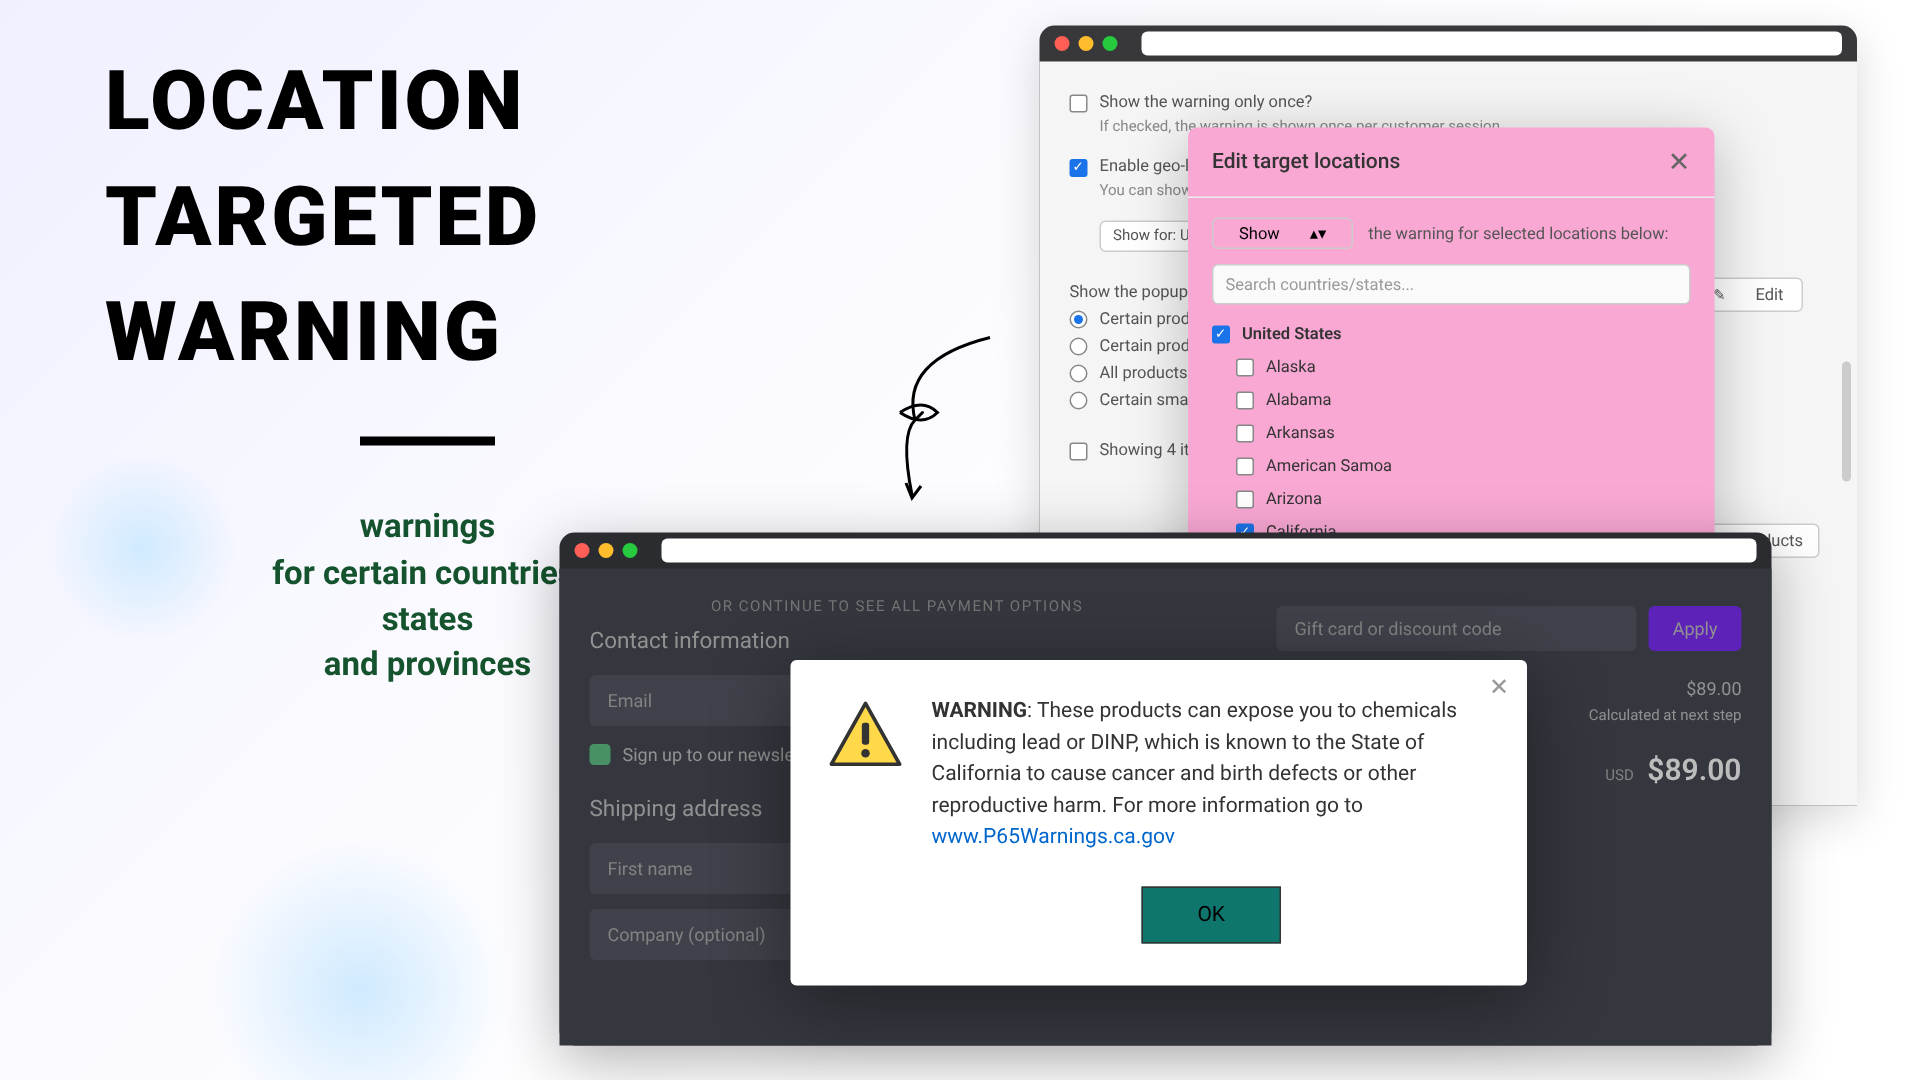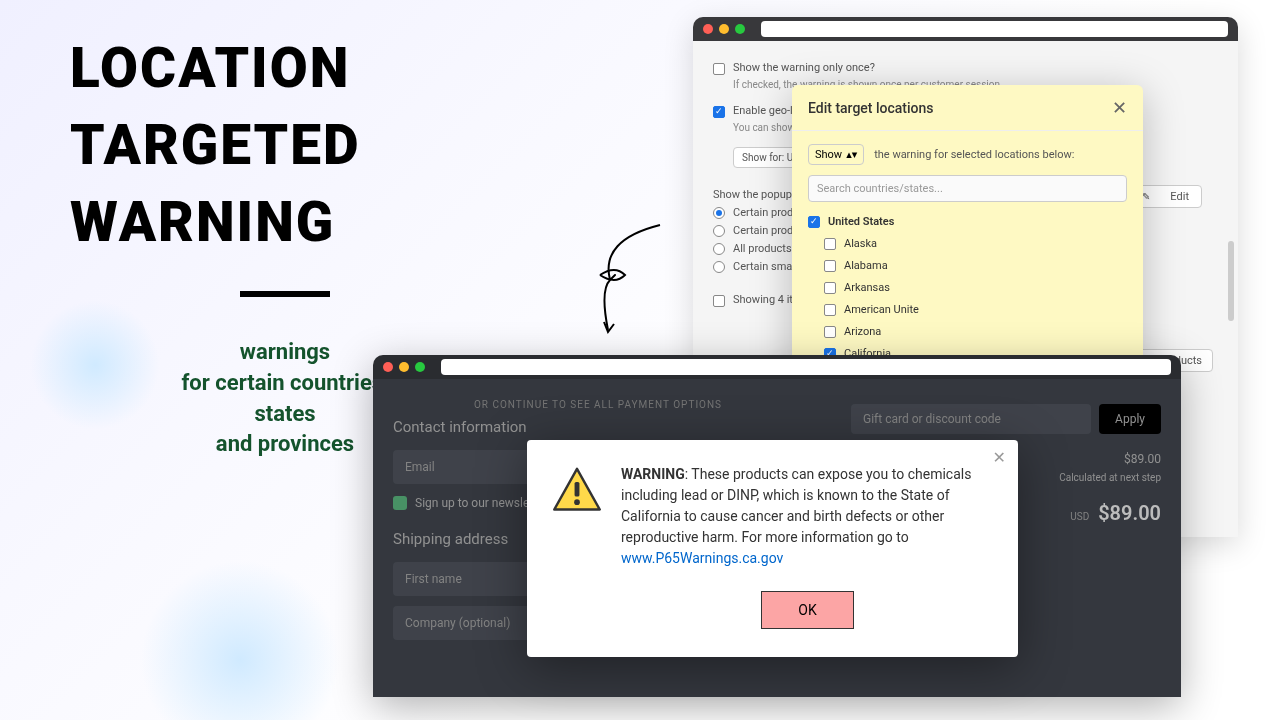--- a/index.html
+++ b/index.html
@@ -32,58 +32,58 @@
 .radio-row { display: flex; align-items: center; gap: 8px; margin: 5px 0; }
 .radio { width: 12px; height: 12px; border: 1px solid #888; border-radius: 50%; background: #fff; flex-shrink: 0; position: relative; }
 .radio.checked::after { content: ""; position: absolute; top: 2px; left: 2px; width: 6px; height: 6px; background: #1a73e8; border-radius: 50%; }
 
 .show-for-box { display: inline-flex; align-items: center; border: 1px solid #ccc; border-radius: 4px; padding: 4px 8px; background: #fff; font-size: 10px; margin-left: 20px; margin-bottom: 12px; }
 .edit-btn { position: absolute; right: 36px; top: 144px; border: 1px solid #ccc; background: #fff; border-radius: 4px; padding: 4px 12px; font-size: 11px; display: flex; align-items: center; gap: 20px; margin-left: 32px; }
 .browse-btn { position: absolute; right: 25px; top: 308px; border: 1px solid #ccc; background: #fff; border-radius: 4px; padding: 4px 10px; font-size: 11px; }
 .scrollbar-stub { position: absolute; right: 4px; top: 200px; width: 6px; height: 80px; background: #ccc; border-radius: 3px; }
 
 
-.modal1 { position: absolute; left: 792px; top: 85px; width: 351px; background: #fef9c3; border-radius: 6px; box-shadow: 0 8px 40px rgba(0,0,0,0.25); z-index: 5; }
+.modal1 { position: absolute; left: 792px; top: 85px; width: 351px; background: #f9a8d4; border-radius: 6px; box-shadow: 0 8px 40px rgba(0,0,0,0.25); z-index: 5; }
 .modal1-head { display: flex; justify-content: space-between; align-items: center; padding: 12px 16px; border-bottom: 1px solid #eee; }
 .modal1-title { font-size: 14px; font-weight: 500; color: #333; }
 .close-x { font-size: 18px; color: #666; cursor: pointer; }
 .modal1-body { padding: 12px 16px; }
-.show-sel { display: inline-flex; border: 1px solid #ccc; border-radius: 4px; padding: 3px 6px; font-size: 11px; align-items: center; gap: 4px; justify-content: center; }
+.show-sel { display: inline-flex; border: 1px solid #ccc; border-radius: 4px; padding: 3px 17px; font-size: 11px; align-items: center; gap: 20px; justify-content: center; }
 .show-after { font-size: 11px; color: #555; margin-left: 6px; }
 .search-inp { width: 100%; padding: 6px 8px; border: 1px solid #ccc; border-radius: 4px; margin-top: 10px; font-size: 11px; color: #999; background: #fafafa; }
 .state-list { margin-top: 8px; max-height: 160px; overflow: hidden; position: relative; }
 .state-row { display: flex; align-items: center; gap: 8px; padding: 4px 0; font-size: 11px; color: #333; }
 .state-row.indent { padding-left: 16px; }
 
 
 .win2 { position: absolute; left: 373px; top: 355px; width: 808px; height: 342px; background: #2a2c30; border-radius: 10px; box-shadow: 0 10px 40px rgba(0,0,0,0.3); z-index: 10; }
 .win2-body { background: #3d4149; height: calc(100% - 24px); position: relative; color: #888; font-size: 12px; filter: brightness(0.85); }
 .checkout-left { position: absolute; left: 20px; top: 0; width: 410px; padding-top: 20px; }
 .checkout-right { position: absolute; right: 20px; top: 0; width: 310px; padding-top: 25px; }
 .ci-title { font-size: 15px; color: #aaa; margin-bottom: 14px; }
 .field { background: #4a4e57; border-radius: 4px; padding: 10px 12px; margin-bottom: 10px; color: #999; font-size: 12px; }
 .ck-row { display: flex; align-items: center; gap: 8px; margin: 12px 0 20px; font-size: 12px; color: #aaa; }
 .ck-box { width: 14px; height: 14px; border-radius: 3px; background: #5a7; }
 
 .discount-row { display: flex; gap: 8px; margin-bottom: 18px; }
 .discount-inp { flex: 1; background: #4a4e57; border-radius: 4px; padding: 8px 12px; color: #999; font-size: 12px; }
-.apply-btn { background: #000000; border-radius: 4px; padding: 8px 16px; color: #aaa; font-size: 12px; }
+.apply-btn { background: #6d28d9; border-radius: 4px; padding: 8px 16px; color: #aaa; font-size: 12px; }
 .price-row { display: flex; justify-content: space-between; font-size: 12px; color: #aaa; margin: 6px 0; }
 .price-big { font-size: 20px; color: #ddd; font-weight: 600; }
 .price-curr { font-size: 10px; color: #999; margin-right: 6px; }
 .continue-txt { text-align: center; font-size: 10px; letter-spacing: 1px; color: #888; margin-bottom: 8px; }
 
 
 .modal2 { position: absolute; left: 527px; top: 440px; width: 491px; background: #fff; border-radius: 4px; box-shadow: 0 10px 50px rgba(0,0,0,0.4); z-index: 20; padding: 24px 24px 28px; display: flex; gap: 18px; }
 .modal2-close { position: absolute; top: 8px; right: 12px; color: #999; font-size: 16px; cursor: pointer; }
 .warn-icon { width: 52px; height: 52px; flex-shrink: 0; }
 .warn-body { font-size: 14px; color: #333; line-height: 1.5; }
 .warn-body strong { font-weight: 700; }
 .warn-link { color: #0066cc; }
-.ok-btn { display: block; margin: 22px auto 0; border: 1px solid #333; background: #fca5a5; padding: 10px 36px; font-size: 14px; cursor: pointer; }
+.ok-btn { display: block; margin: 22px auto 0; border: 1px solid #333; background: #0f766e; padding: 10px 36px; font-size: 14px; cursor: pointer; }
 
 .pencil-icon::before { content: "✎"; font-size: 10px; }
 </style>
 </head>
 <body>
 
 <div class="blob1"></div>
 <div class="blob2"></div>
 
 <div class="left-panel">
@@ -186,21 +186,21 @@
           <div class="state-row indent">
             <div class="chk"></div>
             <span>Alabama</span>
           </div>
           <div class="state-row indent">
             <div class="chk"></div>
             <span>Arkansas</span>
           </div>
           <div class="state-row indent">
             <div class="chk"></div>
-            <span>American Unite</span>
+            <span>American Samoa</span>
           </div>
           <div class="state-row indent">
             <div class="chk"></div>
             <span>Arizona</span>
           </div>
           <div class="state-row indent">
             <div class="chk checked"></div>
             <span>California</span>
           </div>
           <div class="state-row indent">

